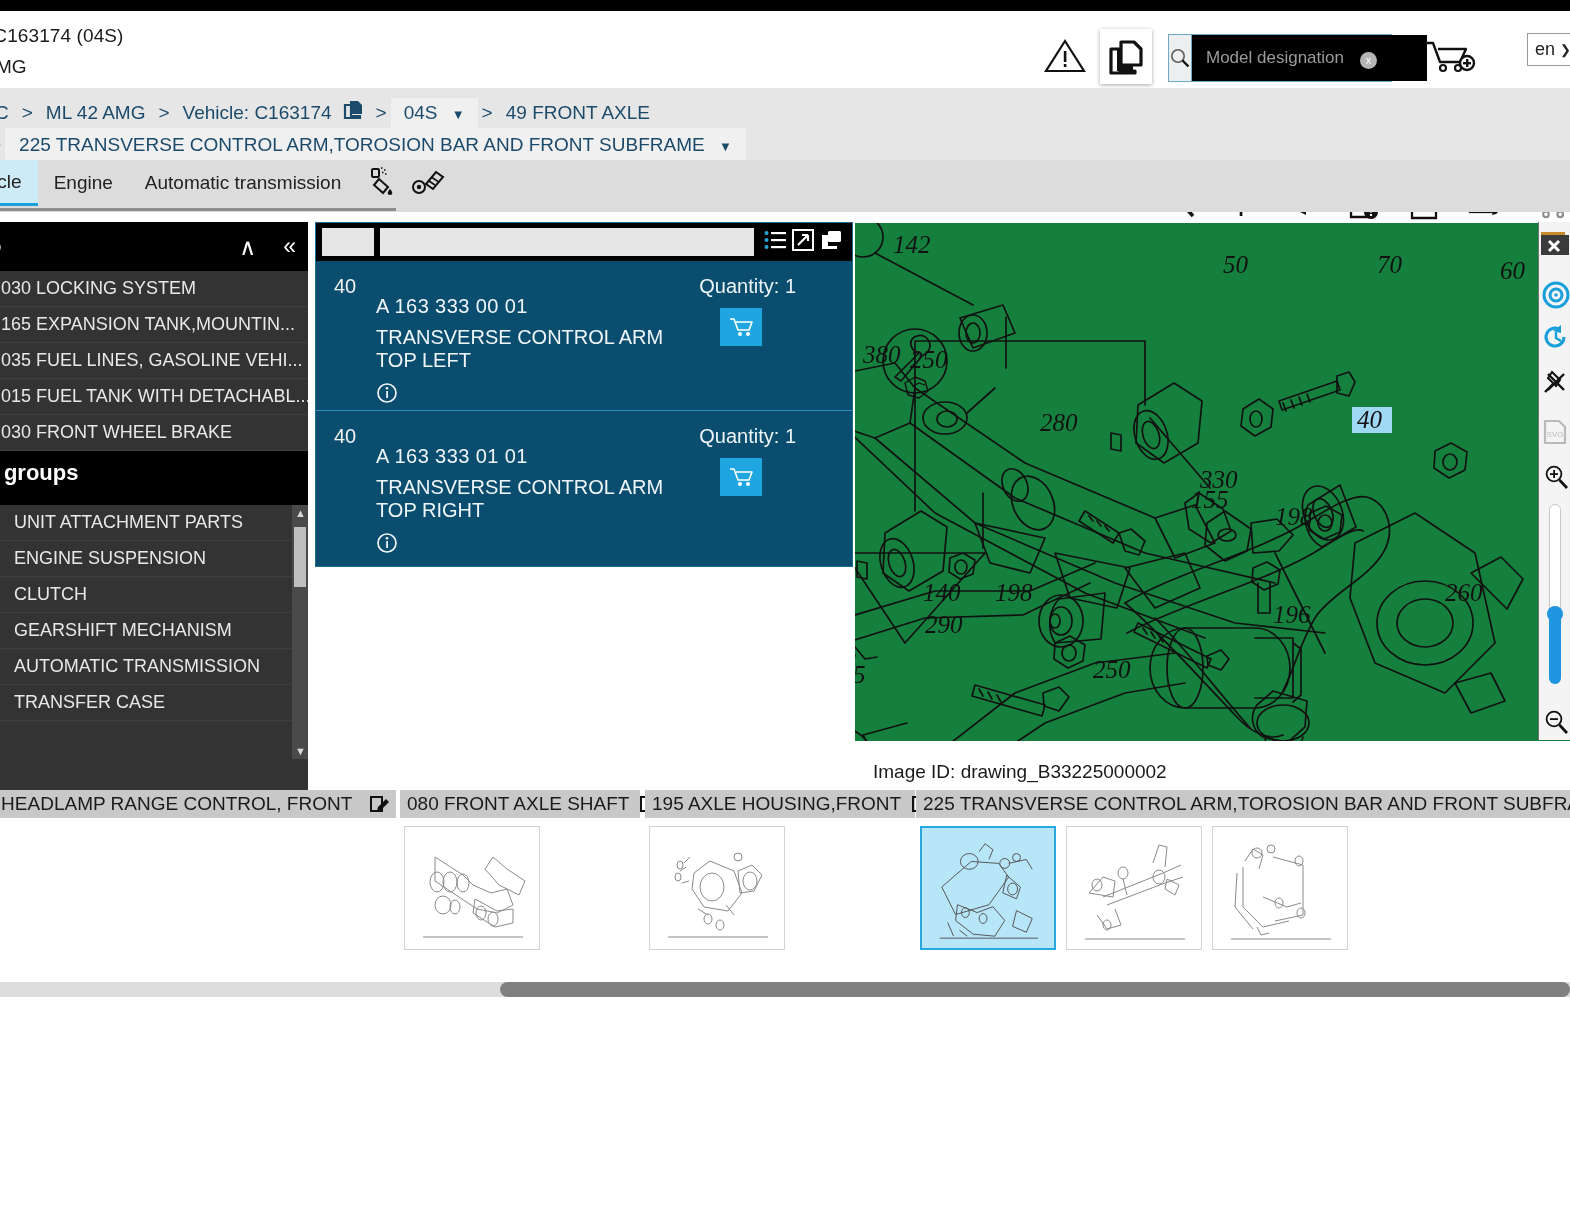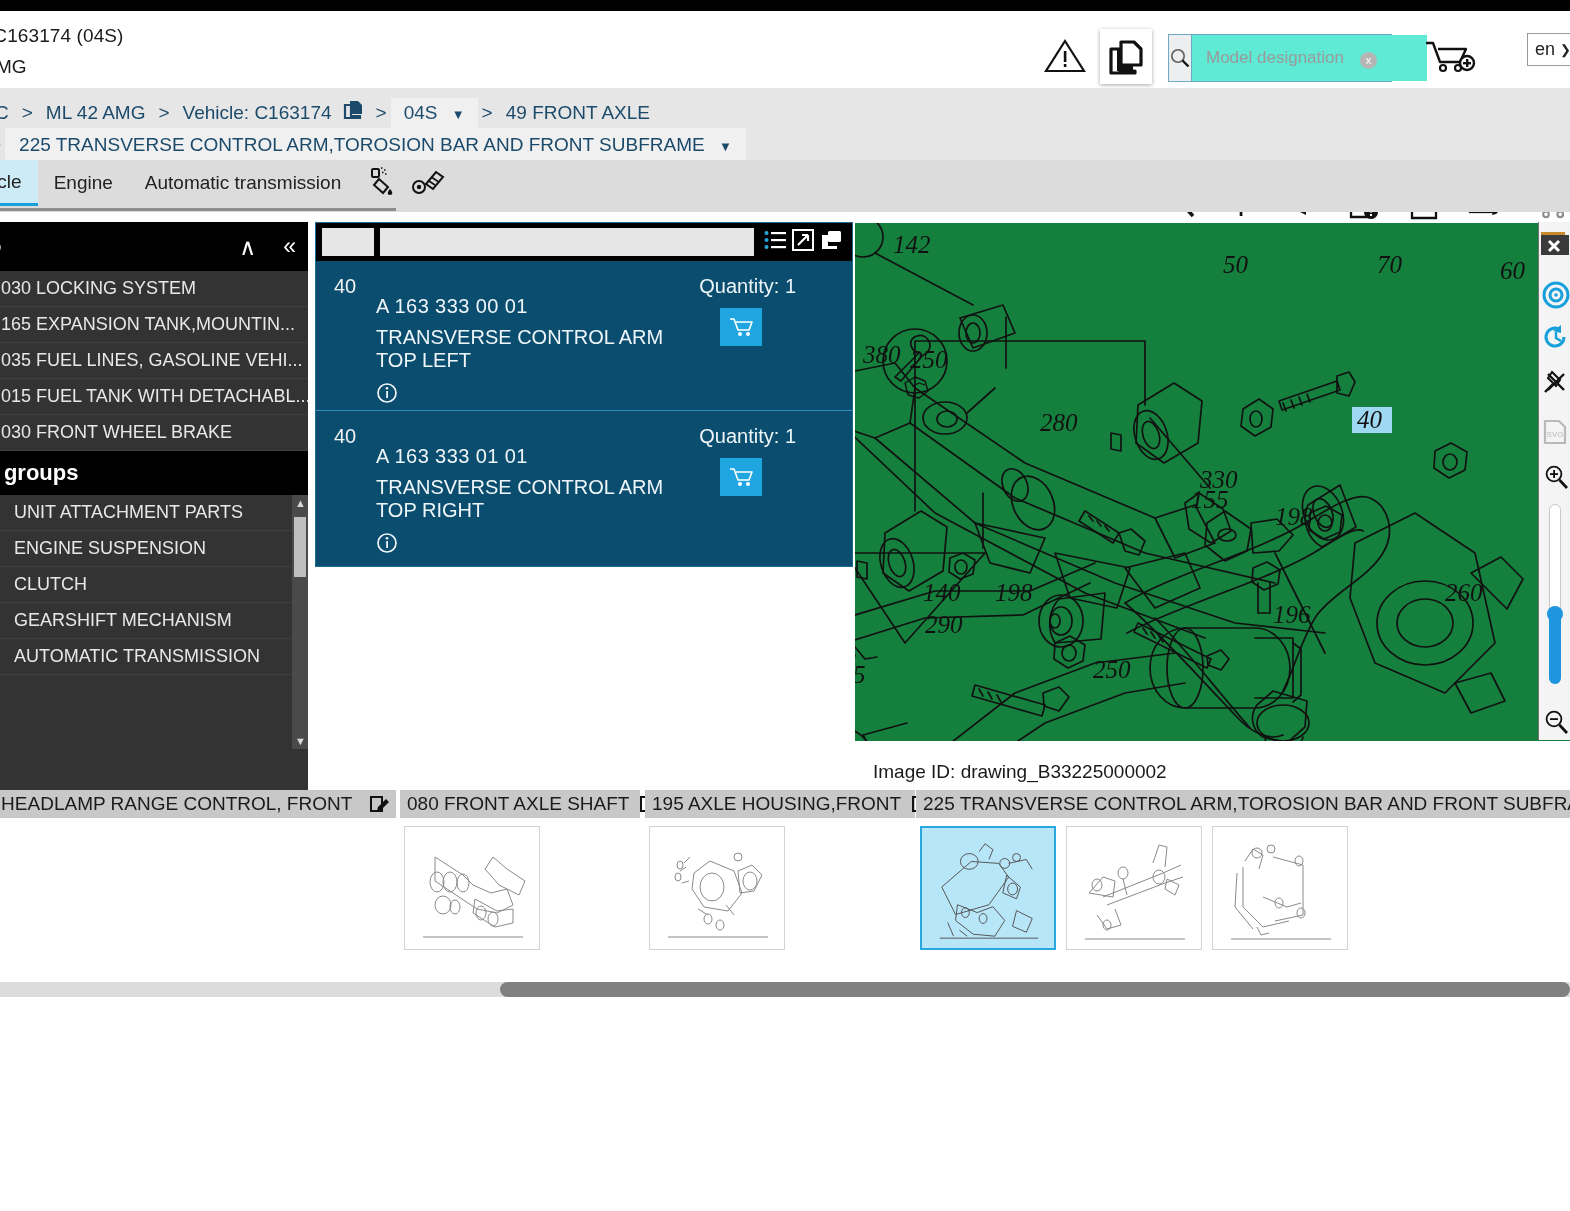--- a/index.html
+++ b/index.html
@@ -29,21 +29,21 @@
   .search-wrap {
     position:absolute; left:1168px; top:23px; width:224px; height:48px;
     border:1px solid #6fa8c4; display:flex; background:#fff;
   }
   .search-btn {
     width:50px; height:100%; background:#eceef0; border-right:1px solid #6fa8c4;
     display:flex; align-items:center; justify-content:center; cursor:pointer;
   }
   .search-inp {
     flex:1; border:none; outline:none; font-size:17px; color:#6f6f6f;
-    padding-left:14px; font-family:"Liberation Sans", sans-serif; background:#5eead4;
+    padding-left:14px; font-family:"Liberation Sans", sans-serif; background:#000000;
   }
   .search-inp::placeholder { color:#9a9a9a; }
   .search-clear {
     position:absolute; right:14px; top:17px; width:17px; height:17px; border-radius:50%;
     background:#b5b5b5; color:#fff; font-size:11px; line-height:17px; text-align:center; cursor:pointer;
   }
   .cart-add { position:absolute; left:1424px; top:28px; width:56px; height:36px; cursor:pointer; }
   .lang-sel {
     position:absolute; left:1527px; top:22px; width:52px; height:33px;
     border:1px solid #9a9a9a; background:#fff; display:flex; align-items:center;
@@ -93,21 +93,21 @@
   .lp-head-ic { position:absolute; color:#fff; font-size:23px; cursor:pointer; }
   .tree-list { background:#333; }
   .tree-item {
     height:36px; display:flex; align-items:center; padding-left:0px;
     font-size:18px; color:#e8e8e8; border-bottom:1px solid #3f3f3f;
     white-space:nowrap; overflow:hidden; cursor:pointer;
   }
   .tree-item .ti-in { margin-left:-14px; }
   .mg-head { height:44px; background:#000; display:flex; align-items:center; position:relative; }
   .mg-title { position:absolute; left:-34px; top:9px; font-size:22px; font-weight:bold; color:#fff; white-space:nowrap; }
-  .mg-list { position:relative; background:#333; height:302px; overflow:hidden; }
+  .mg-list { position:relative; background:#333; height:302px; overflow:hidden;margin-top:10px; }
   .mg-item {
     height:36px; display:flex; align-items:center; padding-left:14px;
     font-size:18px; color:#e8e8e8; border-bottom:1px solid #3f3f3f; cursor:pointer; white-space:nowrap;
   }
   .mg-scroll { position:absolute; right:0; top:0; width:16px; height:254px; background:#4a4a4a; }
   .mg-scroll .thumb { position:absolute; left:2px; top:22px; width:12px; height:60px; background:#bfbfbf; }
   .mg-scroll .ar { position:absolute; left:3px; color:#d8d8d8; font-size:11px; }
 
   
   .drawing { position:absolute; left:855px; top:223px; width:715px; height:518px; background:#15803d; overflow:hidden;font-style:italic; }
@@ -369,20 +369,21 @@
     </div>
     <div class="mg-head">
       <div class="mg-title">ain groups</div>
     </div>
     <div class="mg-list">
       <div class="mg-item">UNIT ATTACHMENT PARTS</div>
       <div class="mg-item">ENGINE SUSPENSION</div>
       <div class="mg-item">CLUTCH</div>
       <div class="mg-item">GEARSHIFT MECHANISM</div>
       <div class="mg-item">AUTOMATIC TRANSMISSION</div>
+      <div class="mg-item">TRANSFER CASE</div>
       <div class="mg-scroll">
         <div class="ar" style="top:2px;">▲</div>
         <div class="thumb"></div>
         <div class="ar" style="bottom:2px;">▼</div>
       </div>
     </div>
   </div>
 
   <div class="drawing">
     <svg class="draw-svg" width="715" height="518" viewBox="0 0 715 518">

